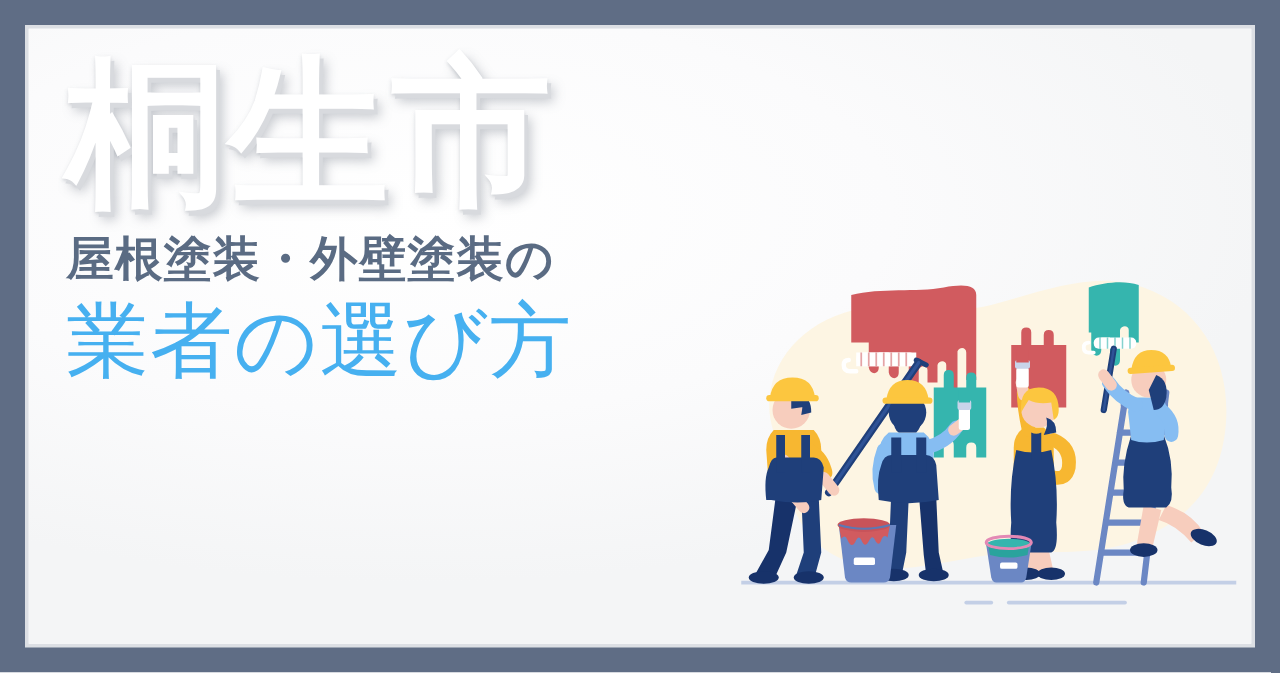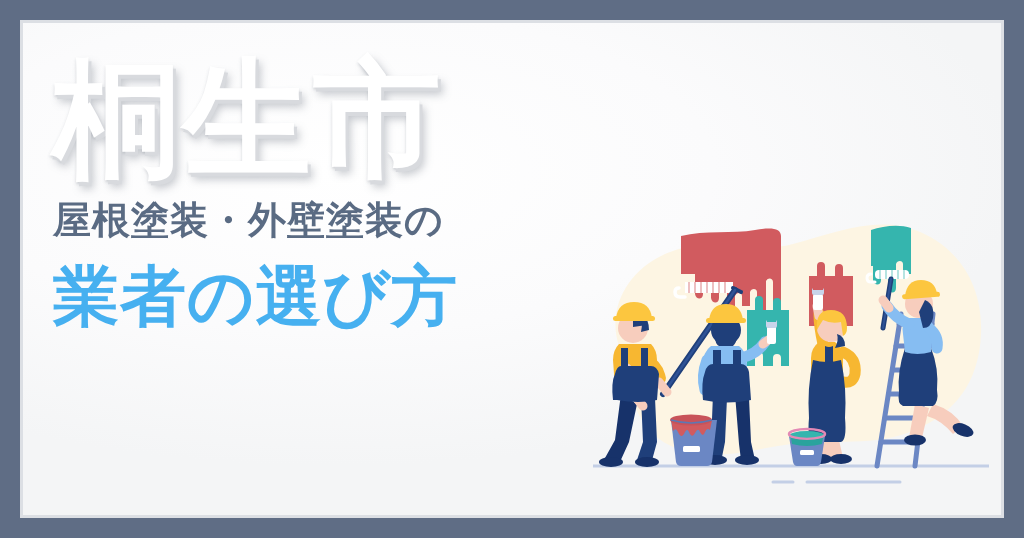--- a/index.html
+++ b/index.html
@@ -26,21 +26,21 @@
     left:23px; top:23px; right:23px; bottom:23px;
     background:
       radial-gradient(ellipse 70% 60% at 32% 30%, #ffffff 0%, #fbfbfc 55%, #f4f5f6 100%),
       #ffffff;
     overflow:hidden;
   }
 
   
   .text-block {
     position:absolute;
-    left:30px; top:32px;
+    left:30px; top:20px;
     width:590px;
   }
   .city-title {
     font-size:128px;
     line-height:1.0;
     font-weight:900;
     color:#ffffff;
     letter-spacing:2px;
     text-shadow:
       3px 4px 0 #d8dade,
@@ -51,24 +51,24 @@
   .sub-line {
     margin-top:16px;
     font-size:38px;
     line-height:1.12;
     font-weight:800;
     color:#5a6b83;
     letter-spacing:1px;
     white-space:nowrap;
   }
   .headline {
-    margin-top:18px;
+    margin-top:6px;
     font-size:66px;
     line-height:1.1;
-    font-weight:700;
+    font-weight:400;
     color:#46b0f0;
     letter-spacing:1px;
     white-space:nowrap;
   }
 
   
   .illustration {
     position:absolute;
     right:-4px; top:185px;
     width:420px; height:300px;

